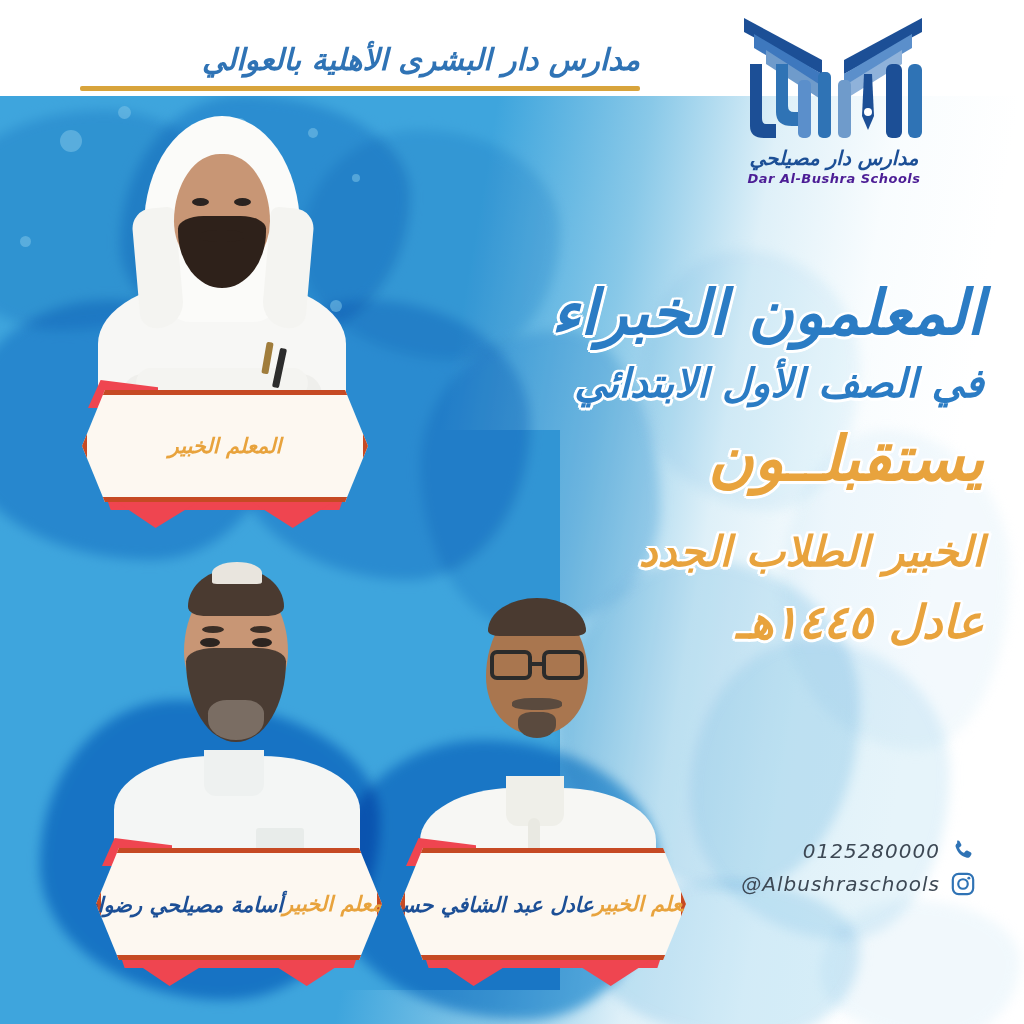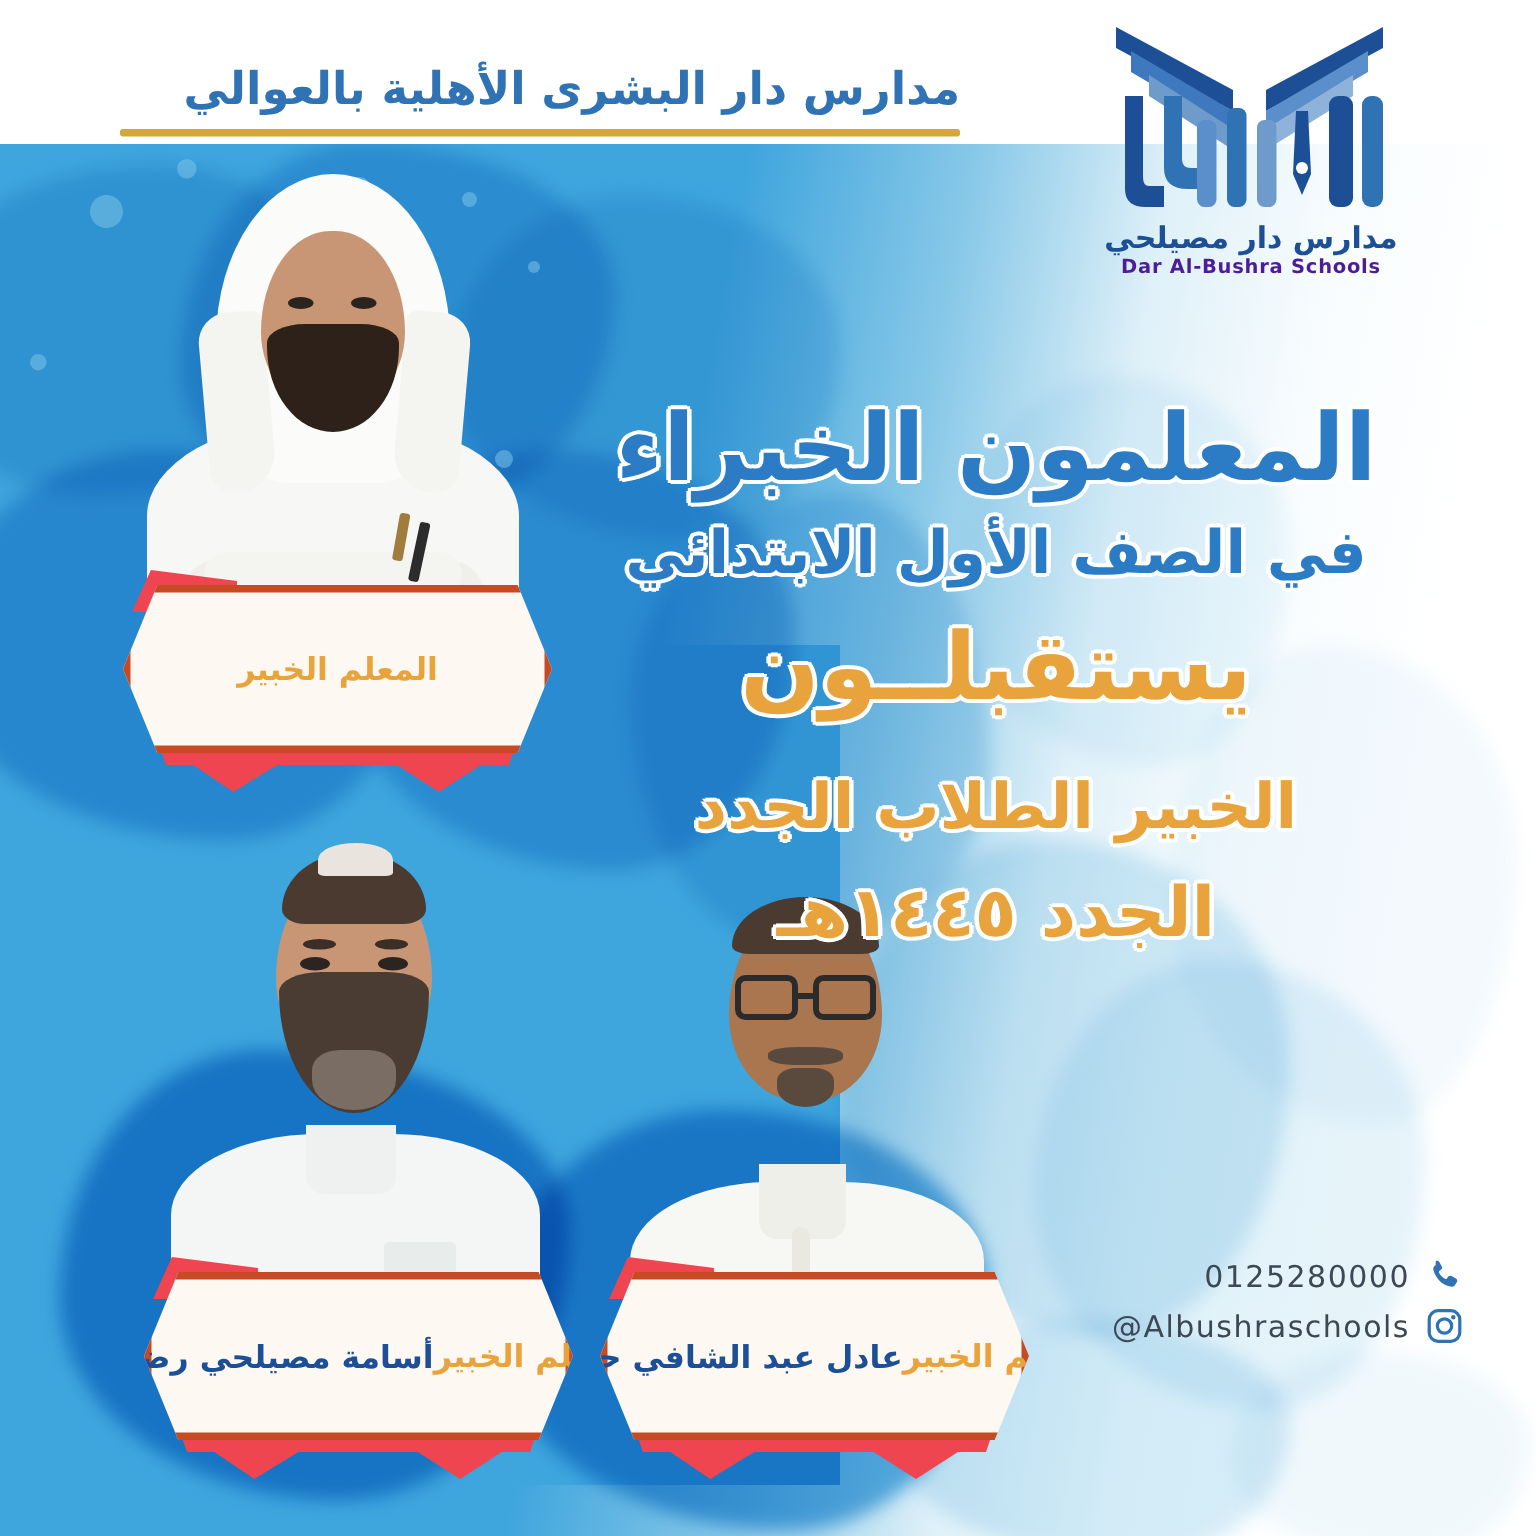--- a/index.html
+++ b/index.html
@@ -9,20 +9,21 @@
     font-family:"DejaVu Sans","Liberation Sans",sans-serif;
     background:#ffffff;
     position:relative;
   }
 
   #poster {
     position:absolute; inset:0;
     width:1024px; height:1024px;
     overflow:hidden;
     background:#ffffff;
+    font-style:italic;
   }
 
   
   .bg-base {
     position:absolute; left:0; top:92px; width:1024px; height:932px;
     background:
       linear-gradient(100deg,
         #3ea5dd 0%, #3ea5dd 42%,
         rgba(116,191,228,.85) 55%,
         rgba(196,228,243,.55) 66%,
@@ -86,22 +87,22 @@
     font-size:20px; font-weight:bold; color:#1c4f96;
     margin-top:2px; direction:rtl; letter-spacing:0px;
   }
   .logo-en {
     font-size:13px; font-weight:bold; color:#4c1d95;
     letter-spacing:.5px; margin-top:1px;
   }
 
   
   .headline {
-    position:absolute; right:40px; top:264px;
-    width:640px; text-align:center; direction:rtl;
+    position:absolute; right:40px; top:278px;
+    width:640px; text-align:right; direction:rtl;
     z-index:25;
   }
   .hl-line {
     font-weight:bold;
     line-height:1.12;
     white-space:nowrap;
     text-shadow:
       -2.5px 0 #fff, 2.5px 0 #fff, 0 -2.5px #fff, 0 2.5px #fff,
       -2px -2px #fff, 2px -2px #fff, -2px 2px #fff, 2px 2px #fff,
       -3px 0 #fff, 3px 0 #fff;
@@ -305,21 +306,21 @@
     </svg>
     <div class="logo-ar">مدارس دار مصيلحي</div>
     <div class="logo-en">Dar Al-Bushra Schools</div>
   </div>
 
   <div class="headline">
     <div class="hl-line hl-1">المعلمون الخبراء</div>
     <div class="hl-line hl-2">في الصف الأول الابتدائي</div>
     <div class="hl-line hl-3">يستقبلــون</div>
     <div class="hl-line hl-4">الخبير الطلاب الجدد</div>
-    <div class="hl-line hl-5">الجدد ١٤٤٥هـ</div>
+    <div class="hl-line hl-5">عادل ١٤٤٥هـ</div>
   </div>
 
   <div class="badge" style="left:82px; top:390px;">
     <div class="ribbon-back"></div>
     <div class="ribbon-l"></div>
     <div class="ribbon-r"></div>
     <div class="corner-fold"></div>
     <div class="plate">
       <div class="tag">المعلم الخبير</div>
     </div>

